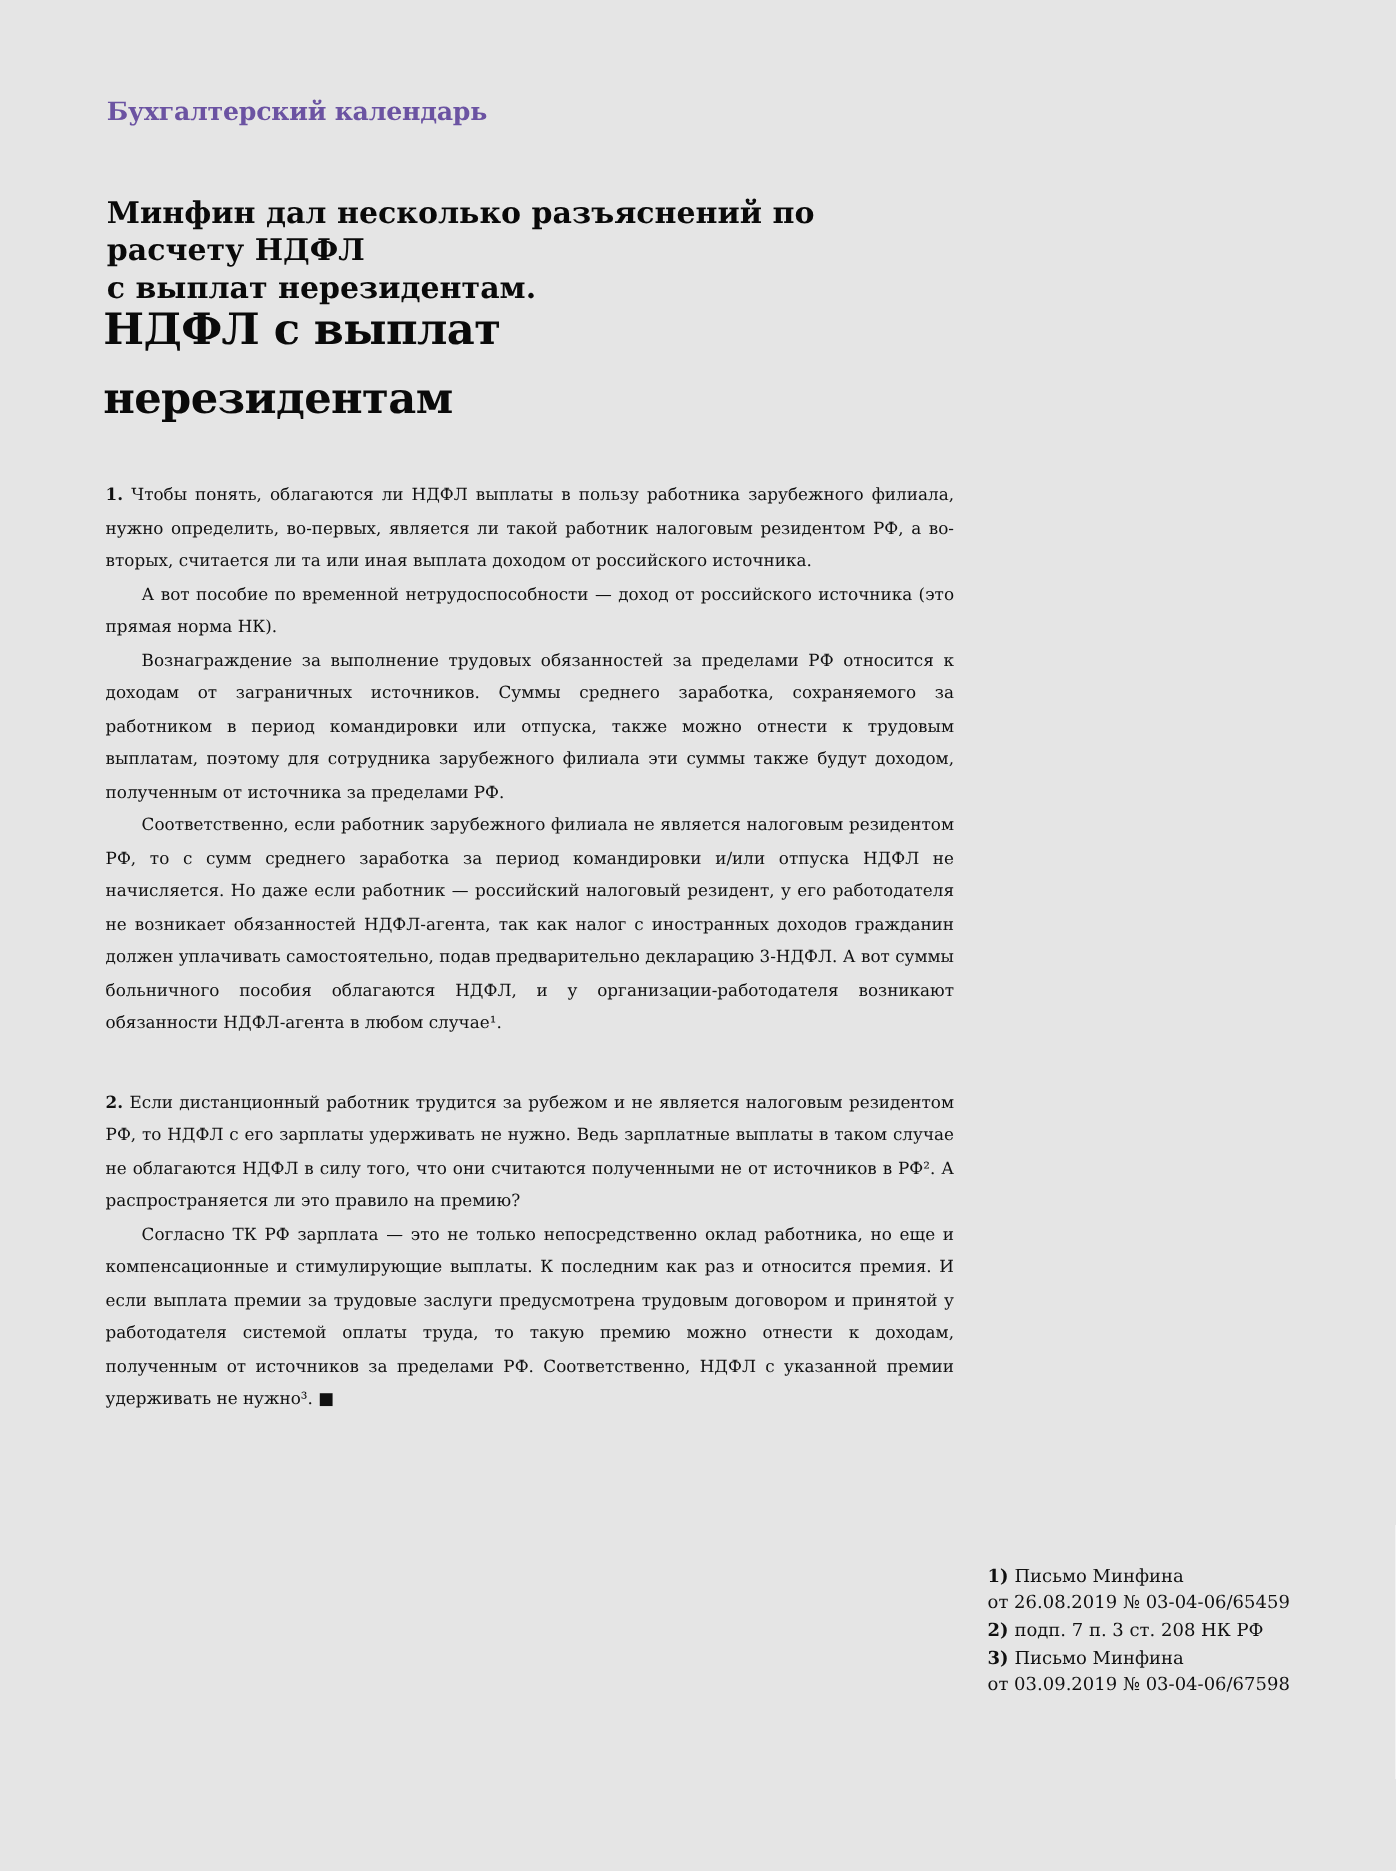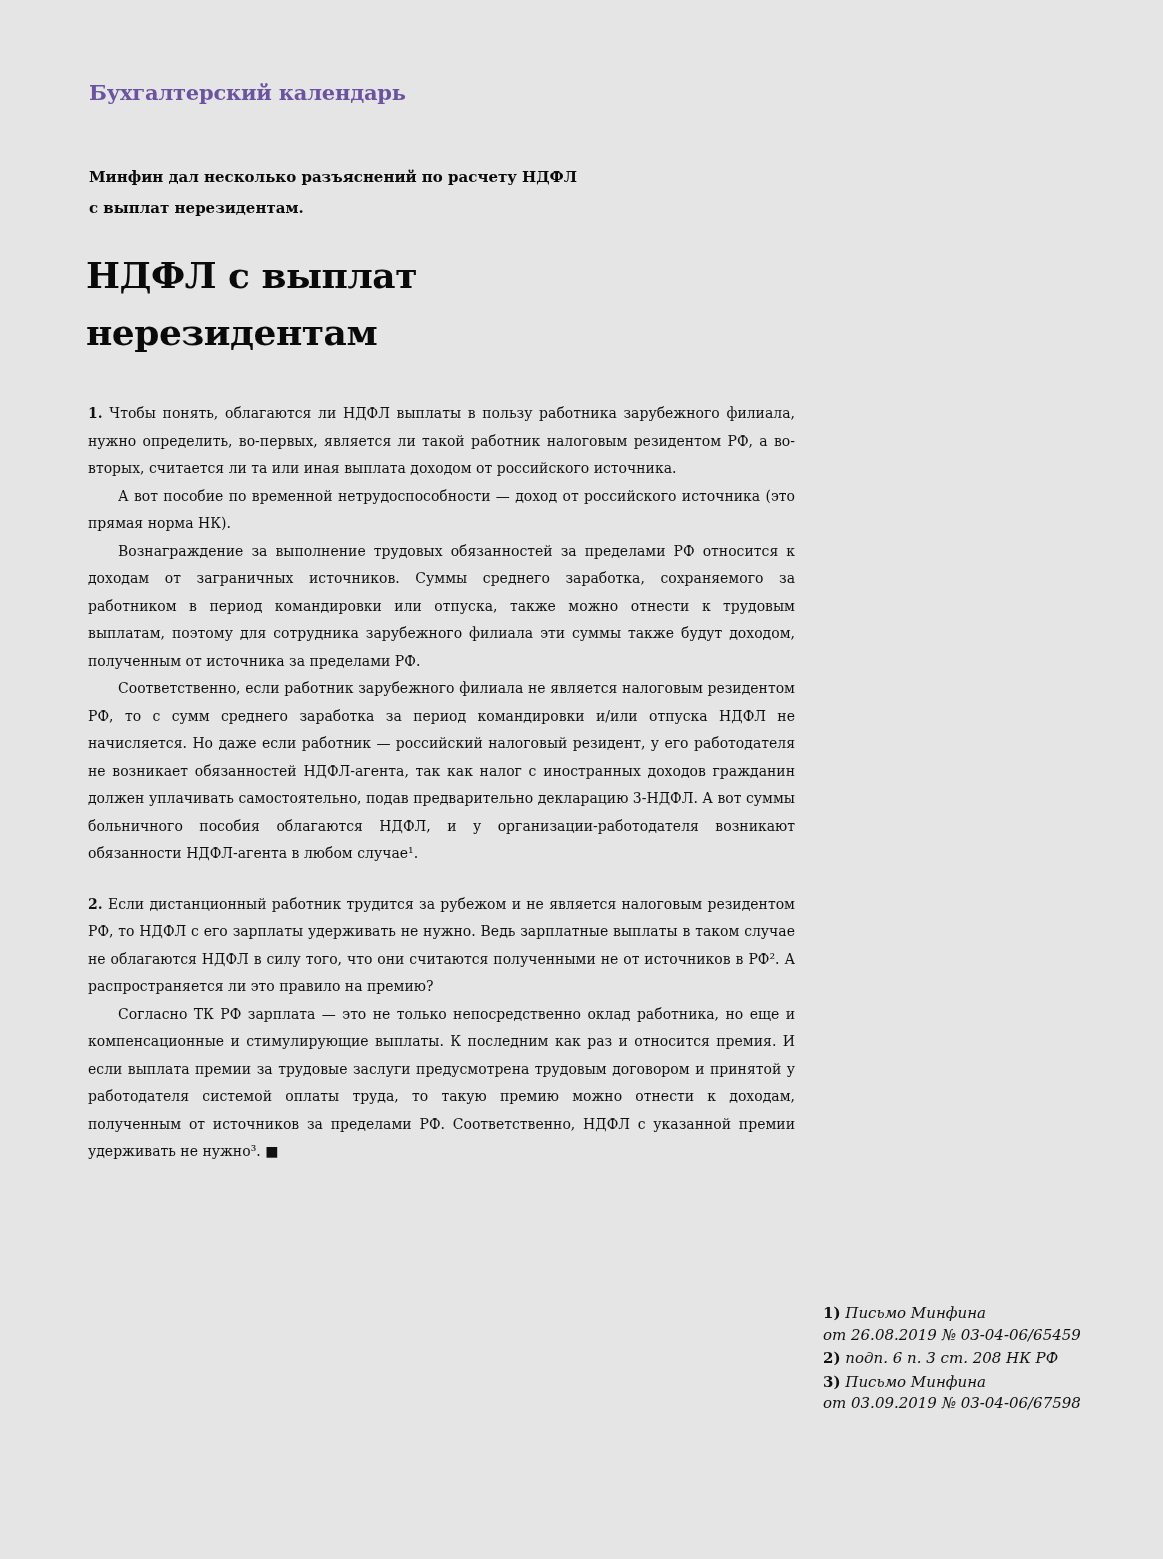--- a/index.html
+++ b/index.html
@@ -18,21 +18,21 @@
     top: 80px;
     font-size: 21px;
     font-weight: bold;
     letter-spacing: -0.2px;
   }
   .lede {
     position: absolute;
     left: 89px;
     top: 162px;
     width: 690px;
-    font-size: 15px;
+    font-size: 25px;
     font-weight: bold;
     line-height: 31px;
     white-space: pre-line;
     color: #0a0a0a;
   }
   .headline {
     position: absolute;
     left: 86px;
     top: 247px;
     width: 700px;
@@ -48,34 +48,34 @@
     left: 88px;
     top: 400px;
     width: 707px;
     font-size: 14px;
     line-height: 27.5px;
     text-align: justify;
     color: #101010;
   }
   .article-body p { margin: 0; }
   .article-body p.indent { text-indent: 30px; }
-  .article-body p.gap { margin-top: 23px; }
+  .article-body p.gap { margin-top: 38px; }
   .pnum { font-weight: bold; }
   .footnotes {
     position: absolute;
     left: 823px;
     top: 1303px;
     width: 300px;
     font-size: 15px;
     line-height: 21.5px;
     color: #101010;
   }
   .fn { margin-bottom: 2px; }
   .fn b { font-weight: bold; }
-  .fn .fn-text { white-space: pre-line; font-style: italic; }
+  .fn .fn-text { white-space: pre-line; }
 </style>
 </head>
 <body>
 
 <div class="page">
   <div class="kicker" style="color: rgb(107, 83, 162);">Бухгалтерский календарь</div>
 
   <div class="lede">Минфин дал несколько разъяснений по расчету НДФЛ
 с выплат нерезидентам.</div>
 
@@ -87,17 +87,17 @@
       <p class="indent"><span>А вот пособие по временной нетрудоспособности — доход от российского источника (это прямая норма НК).</span></p>
       <p class="indent"><span>Вознаграждение за выполнение трудовых обязанностей за пределами РФ относится к доходам от заграничных источников. Суммы среднего заработка, сохраняемого за работником в период командировки или отпуска, также можно отнести к трудовым выплатам, поэтому для сотрудника зарубежного филиала эти суммы также будут доходом, полученным от источника за пределами РФ.</span></p>
       <p class="indent"><span>Соответственно, если работник зарубежного филиала не является налоговым резидентом РФ, то с сумм среднего заработка за период командировки и/или отпуска НДФЛ не начисляется. Но даже если работник — российский налоговый резидент, у его работодателя не возникает обязанностей НДФЛ-агента, так как налог с иностранных доходов гражданин должен уплачивать самостоятельно, подав предварительно декларацию 3-НДФЛ. А вот суммы больничного пособия облагаются НДФЛ, и у организации-работодателя возникают обязанности НДФЛ-агента в любом случае¹.</span></p>
       <p class="gap"><b class="pnum">2.</b> <span>Если дистанционный работник трудится за рубежом и не является налоговым резидентом РФ, то НДФЛ с его зарплаты удерживать не нужно. Ведь зарплатные выплаты в таком случае не облагаются НДФЛ в силу того, что они считаются полученными не от источников в РФ². А распространяется ли это правило на премию?</span></p>
       <p class="indent"><span>Согласно ТК РФ зарплата — это не только непосредственно оклад работника, но еще и компенсационные и стимулирующие выплаты. К последним как раз и относится премия. И если выплата премии за трудовые заслуги предусмотрена трудовым договором и принятой у работодателя системой оплаты труда, то такую премию можно отнести к доходам, полученным от источников за пределами РФ. Соответственно, НДФЛ с указанной премии удерживать не нужно³. ■</span></p>
     </div>
 
   <div class="footnotes">
       <div class="fn"><b>1)</b> <span class="fn-text">Письмо Минфина
 от 26.08.2019 № 03-04-06/65459</span></div>
-      <div class="fn"><b>2)</b> <span class="fn-text">подп. 6 п. 3 ст. 208 НК РФ</span></div>
+      <div class="fn"><b>2)</b> <span class="fn-text">подп. 7 п. 3 ст. 208 НК РФ</span></div>
       <div class="fn"><b>3)</b> <span class="fn-text">Письмо Минфина
 от 03.09.2019 № 03-04-06/67598</span></div>
     </div>
 </div>
 
 </body></html>

